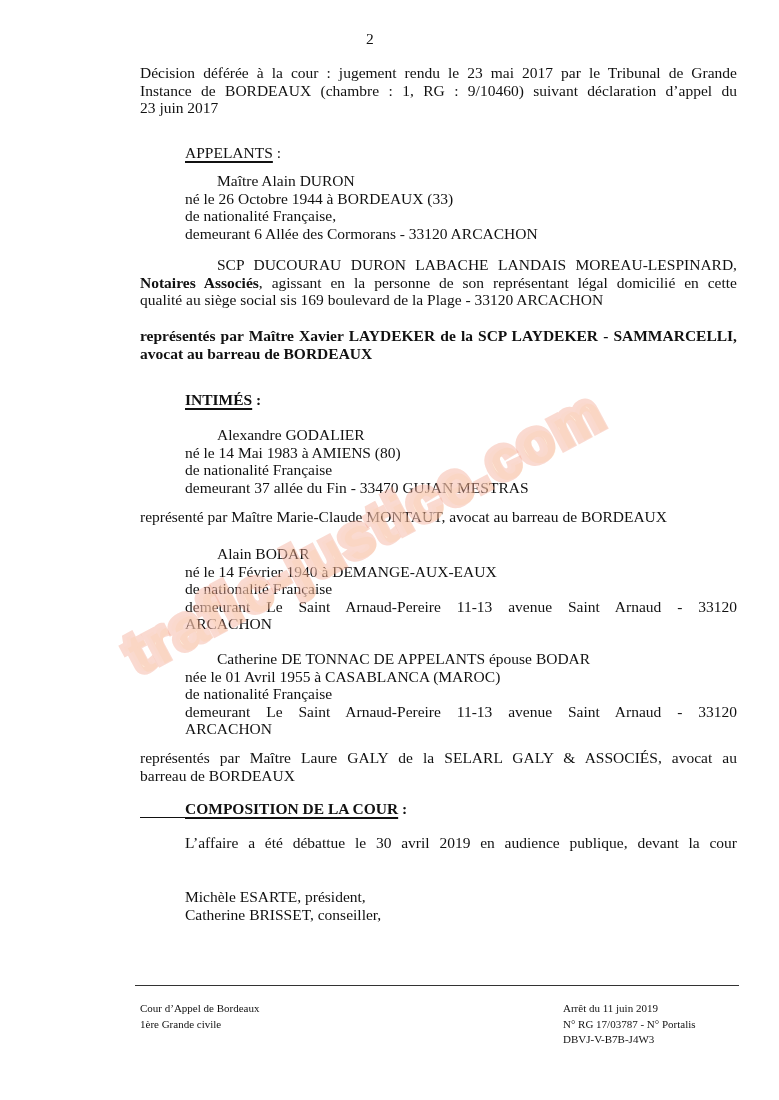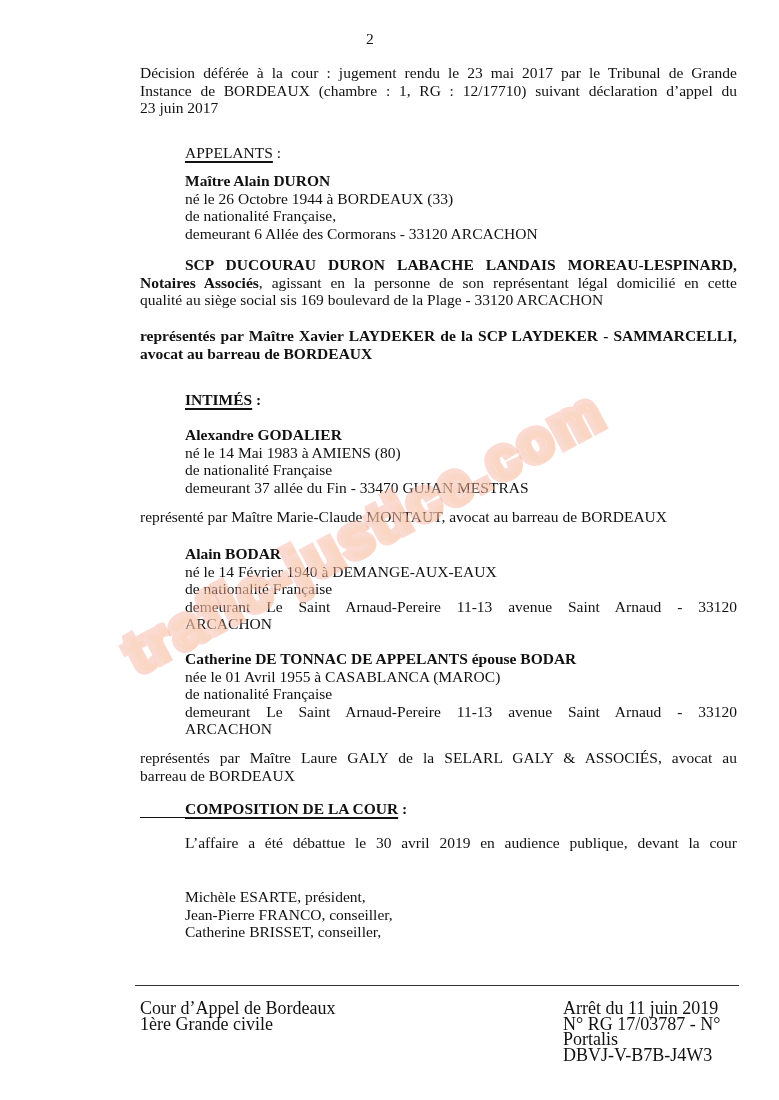--- a/index.html
+++ b/index.html
@@ -8,21 +8,21 @@
     width:779px;height:1100px;
     background:#ffffff;
     color:#111111;
     font-family:"Liberation Serif","DejaVu Serif",serif;
     font-size:15.5px;line-height:17.5px;
     overflow:hidden;
   }
   .blk{position:absolute;margin:0;}
   .ln{display:block;}
   .jl{display:block;text-align:justify;text-align-last:justify;}
-  .b{font-weight:bold;}
+  .b{font-weight:normal;margin-left:32px;}
   .ind{text-indent:45px;}
   .u{text-decoration:underline;text-underline-offset:3px;text-decoration-thickness:1.5px;}
   .pre-underline{
     display:inline-block;width:45px;height:14px;
     border-bottom:1.5px solid #111;vertical-align:-4px;
   }
   .pageno{left:366px;top:30px;}
   .intro{left:140px;top:64px;width:597px;}
   .h-appelants{left:185px;top:144px;font-weight:normal;}
   .p-duron{left:185px;top:172px;width:552px;}
@@ -34,21 +34,21 @@
   .p-bodar{left:185px;top:545px;width:552px;}
   .p-catherine{left:185px;top:650px;width:552px;}
   .rep-galy{left:140px;top:749px;width:597px;}
   .h-composition{left:140px;top:800px;font-weight:bold;}
   .p-affaire{left:140px;top:834px;width:597px;}
   .p-members{left:185px;top:888px;width:552px;}
   .footer-rule{
     left:135px;top:985px;width:604px;height:0;
     border-top:1.2px solid #333;
   }
-  .footer{font-size:18px;line-height:15.5px;}
+  .footer{font-size:11px;line-height:15.5px;}
   .footer-left{left:140px;top:1001px;width:300px;}
   .footer-right{left:563px;top:1001px;width:180px;}
   .watermark{
     left:128px;top:648px;
     transform:rotate(-28deg);
     transform-origin:0 50%;
     font-family:"Liberation Sans","DejaVu Sans",sans-serif;
     font-weight:bold;
     font-size:58px;
     letter-spacing:3px;
@@ -64,21 +64,21 @@
 <body>
 
 <div class="page">
 
   <div class="blk watermark">trafic-justice.com</div>
 
   <div class="blk pageno">2</div>
 
   <p class="blk intro">
     <span class="jl">Décision déférée à la cour : jugement rendu le 23 mai 2017 par le Tribunal de Grande</span>
-    <span class="jl">Instance de BORDEAUX (chambre : 1, RG : 12/17710) suivant déclaration d’appel du</span>
+    <span class="jl">Instance de BORDEAUX (chambre : 1, RG : 9/10460) suivant déclaration d’appel du</span>
     <span class="ln">23 juin 2017</span>
   </p>
 
   <p class="blk h-appelants">
     <span class="u">APPELANTS</span><span> :</span>
   </p>
 
   <p class="blk p-duron">
     <span class="ln b">Maître Alain DURON</span>
     <span class="ln">né le 26 Octobre 1944 à BORDEAUX (33)</span>
@@ -136,21 +136,20 @@
   <p class="blk h-composition">
     <span class="pre-underline"></span><span class="u">COMPOSITION DE LA COUR</span><span> :</span>
   </p>
 
   <p class="blk p-affaire">
     <span class="jl ind">L’affaire a été débattue le 30 avril 2019 en audience publique, devant la cour</span>
   </p>
 
   <p class="blk p-members">
     <span class="ln">Michèle ESARTE, président,</span>
-    <span class="ln">Jean-Pierre FRANCO, conseiller,</span>
     <span class="ln">Catherine BRISSET, conseiller,</span>
   </p>
 
   <div class="blk footer-rule"></div>
 
   <p class="blk footer footer-left">
     <span class="ln">Cour d’Appel de Bordeaux</span>
     <span class="ln">1ère Grande civile</span>
   </p>
 

